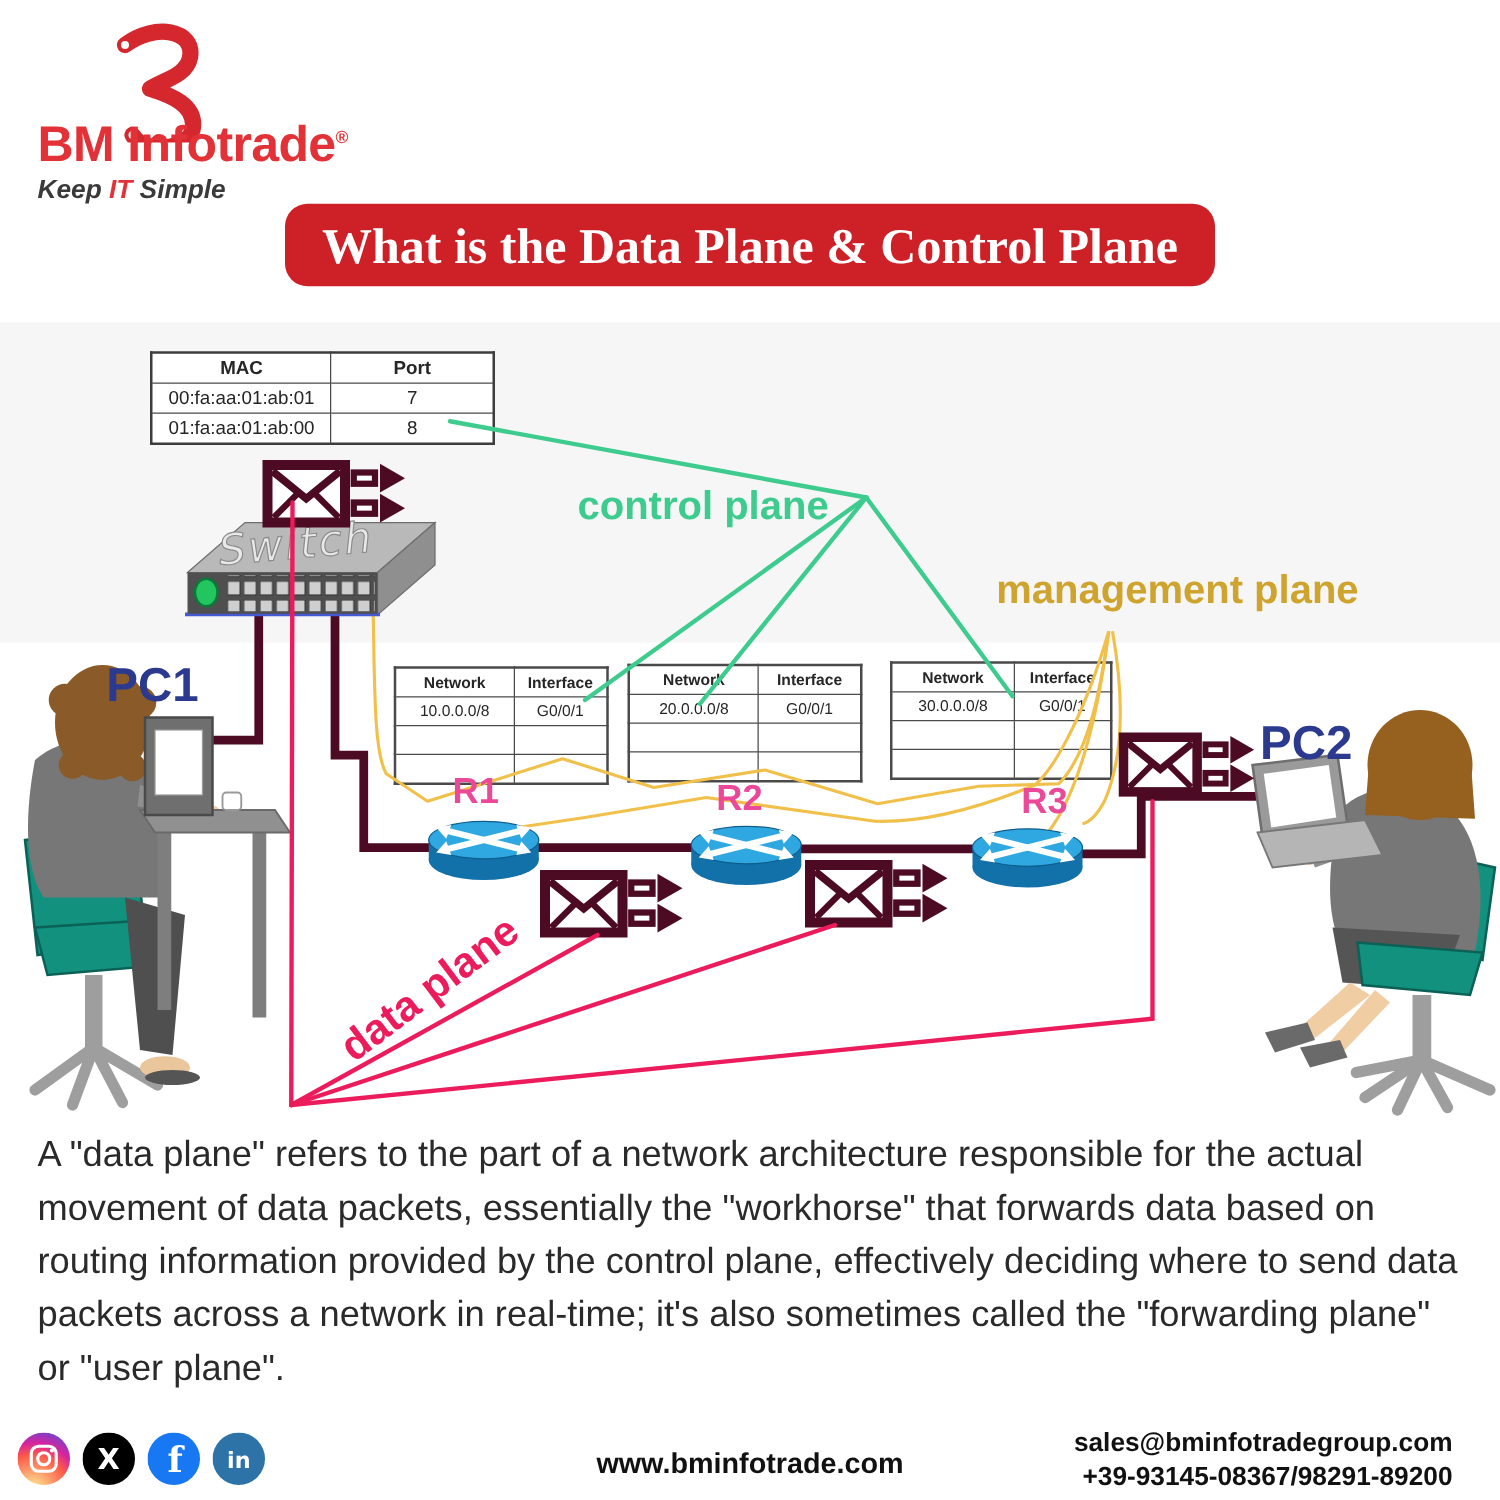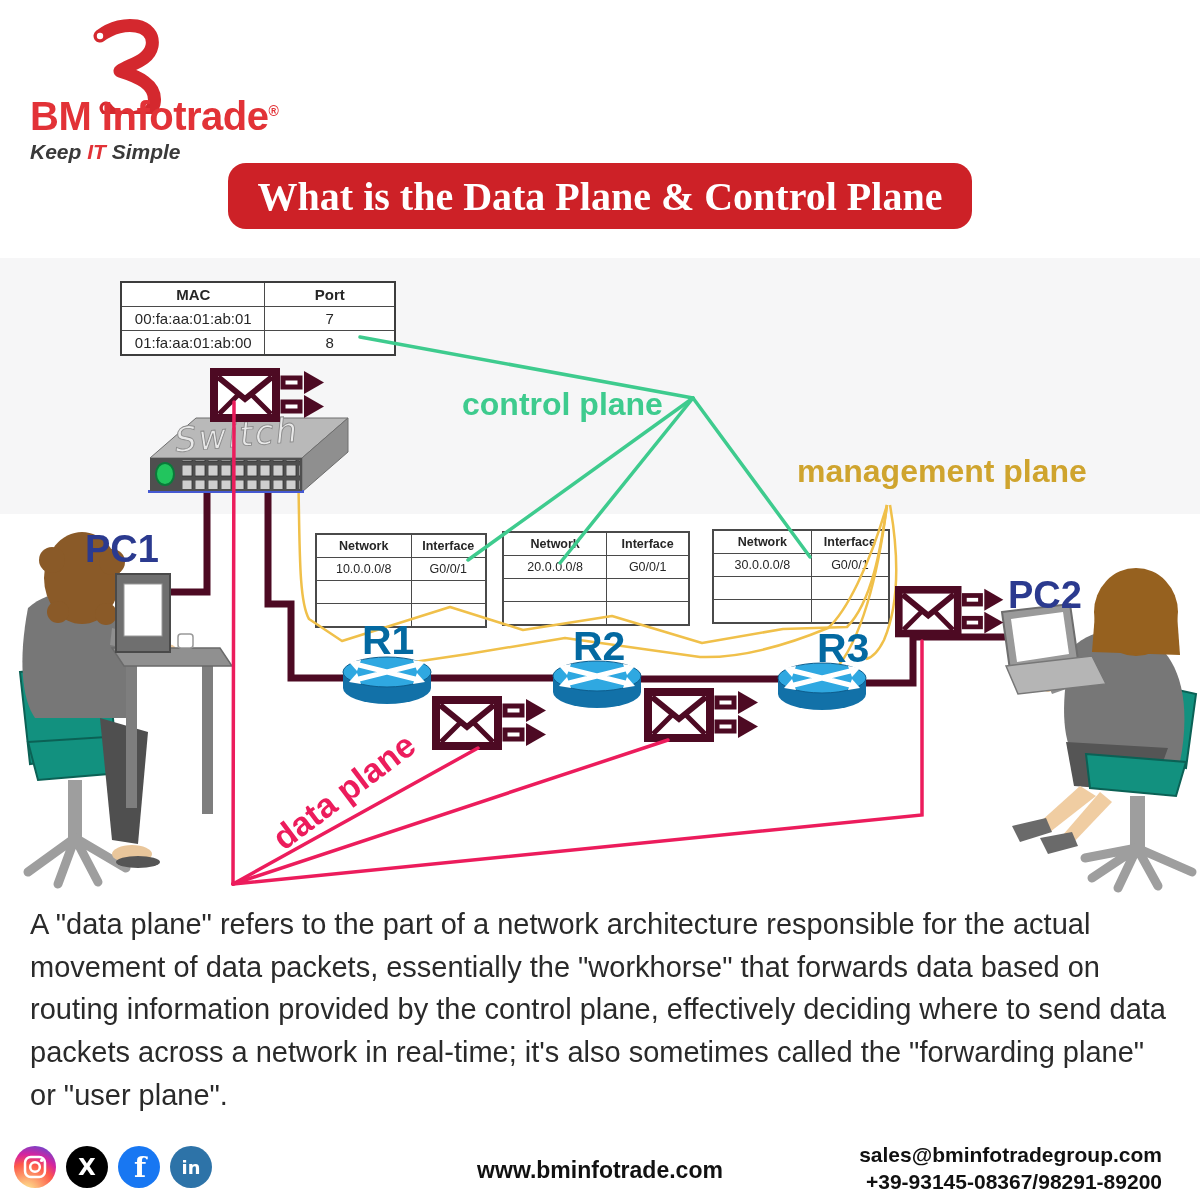--- a/index.html
+++ b/index.html
@@ -32,21 +32,21 @@
   .rt1{left:315px;top:533px;width:172px;}
   .rt2{left:502px;top:531px;width:188px;}
   .rt3{left:712px;top:529px;width:178px;}
 
   
   .diagram{position:absolute;left:0;top:0;width:1200px;height:1200px;z-index:3;pointer-events:none;}
 
   
   .lbl{position:absolute;z-index:4;font-weight:700;white-space:nowrap;}
   .lbl-pc{font-size:38px;color:#2b3a8f;}
-  .lbl-r{font-size:41px;color:#0369a1;}
+  .lbl-r{font-size:29px;color:#ec4899;}
   .lbl-control{left:462px;top:386px;font-size:32px;color:#3ecb8e;}
   .lbl-mgmt{left:797px;top:453px;font-size:32px;color:#cfa42e;}
   .lbl-data{left:238px;top:772px;width:212px;font-size:34px;color:#ec1c5c;
             transform:rotate(-37deg);transform-origin:center;text-align:center;}
   .lbl-pc1{left:85px;top:528px;}
   .lbl-pc2{left:1008px;top:574px;}
   .lbl-r1{left:362px;top:617px;}
   .lbl-r2{left:573px;top:623px;}
   .lbl-r3{left:793px;top:625px;margin-left:24px;}
 

